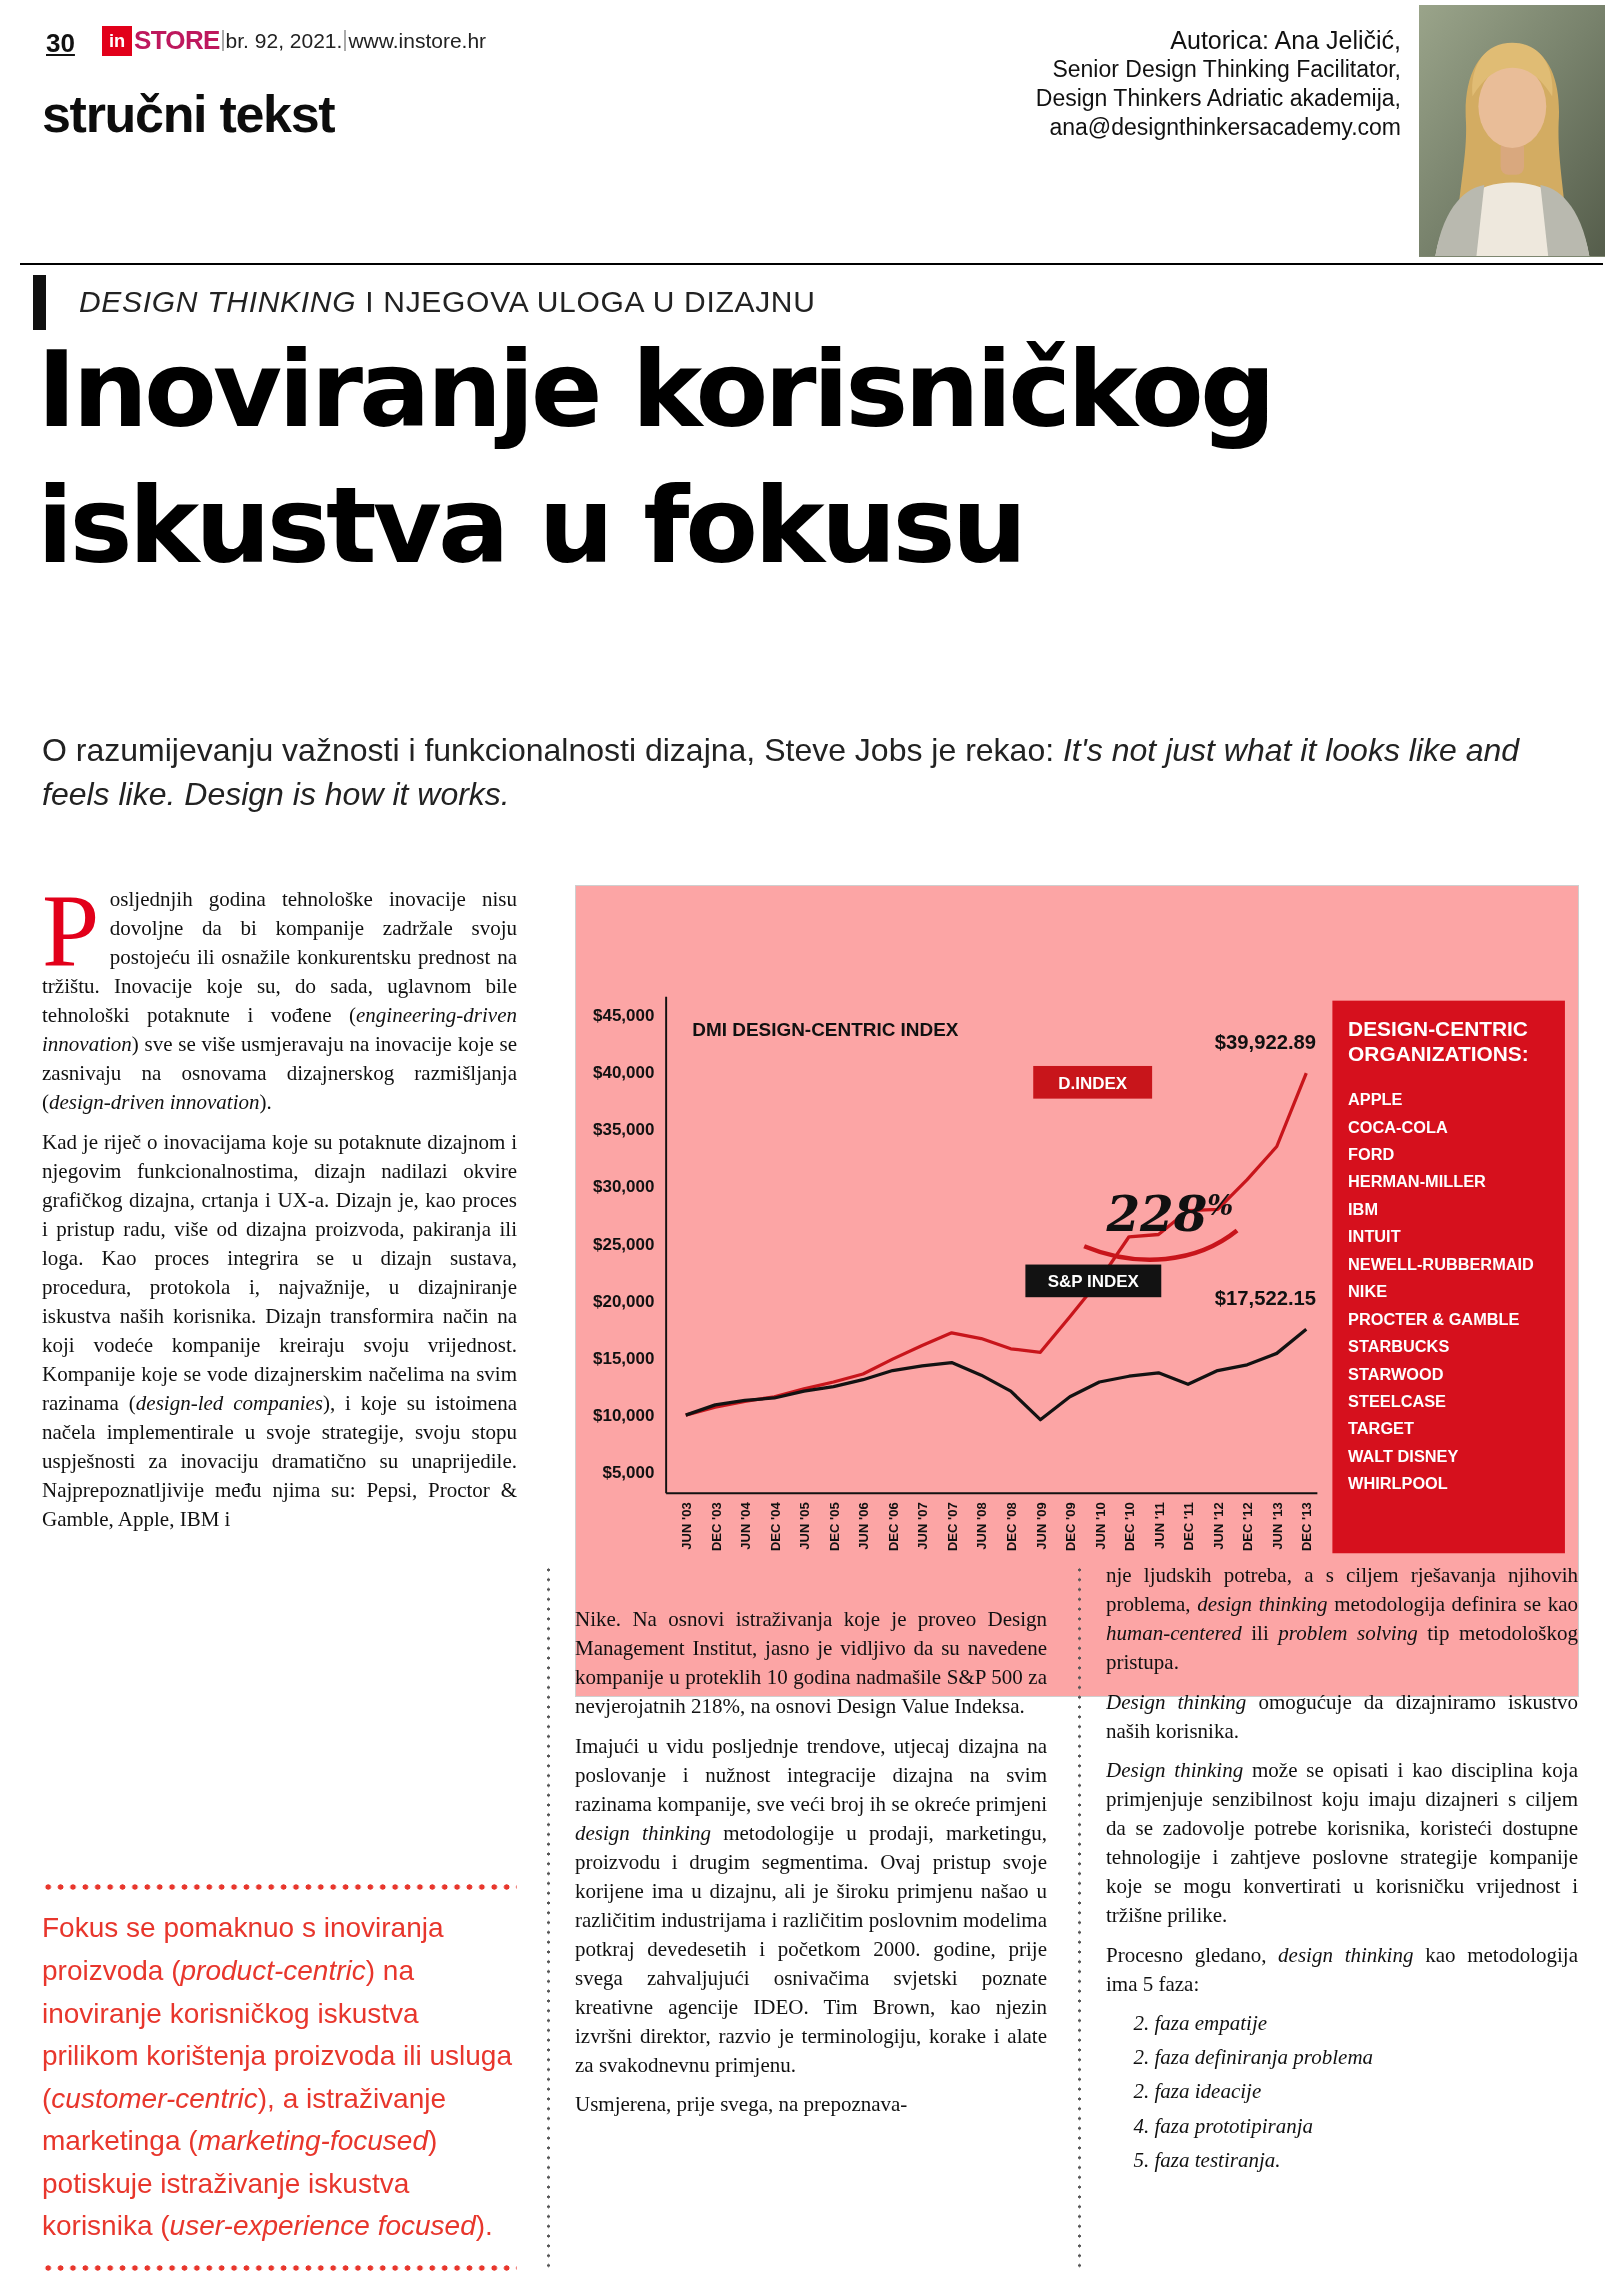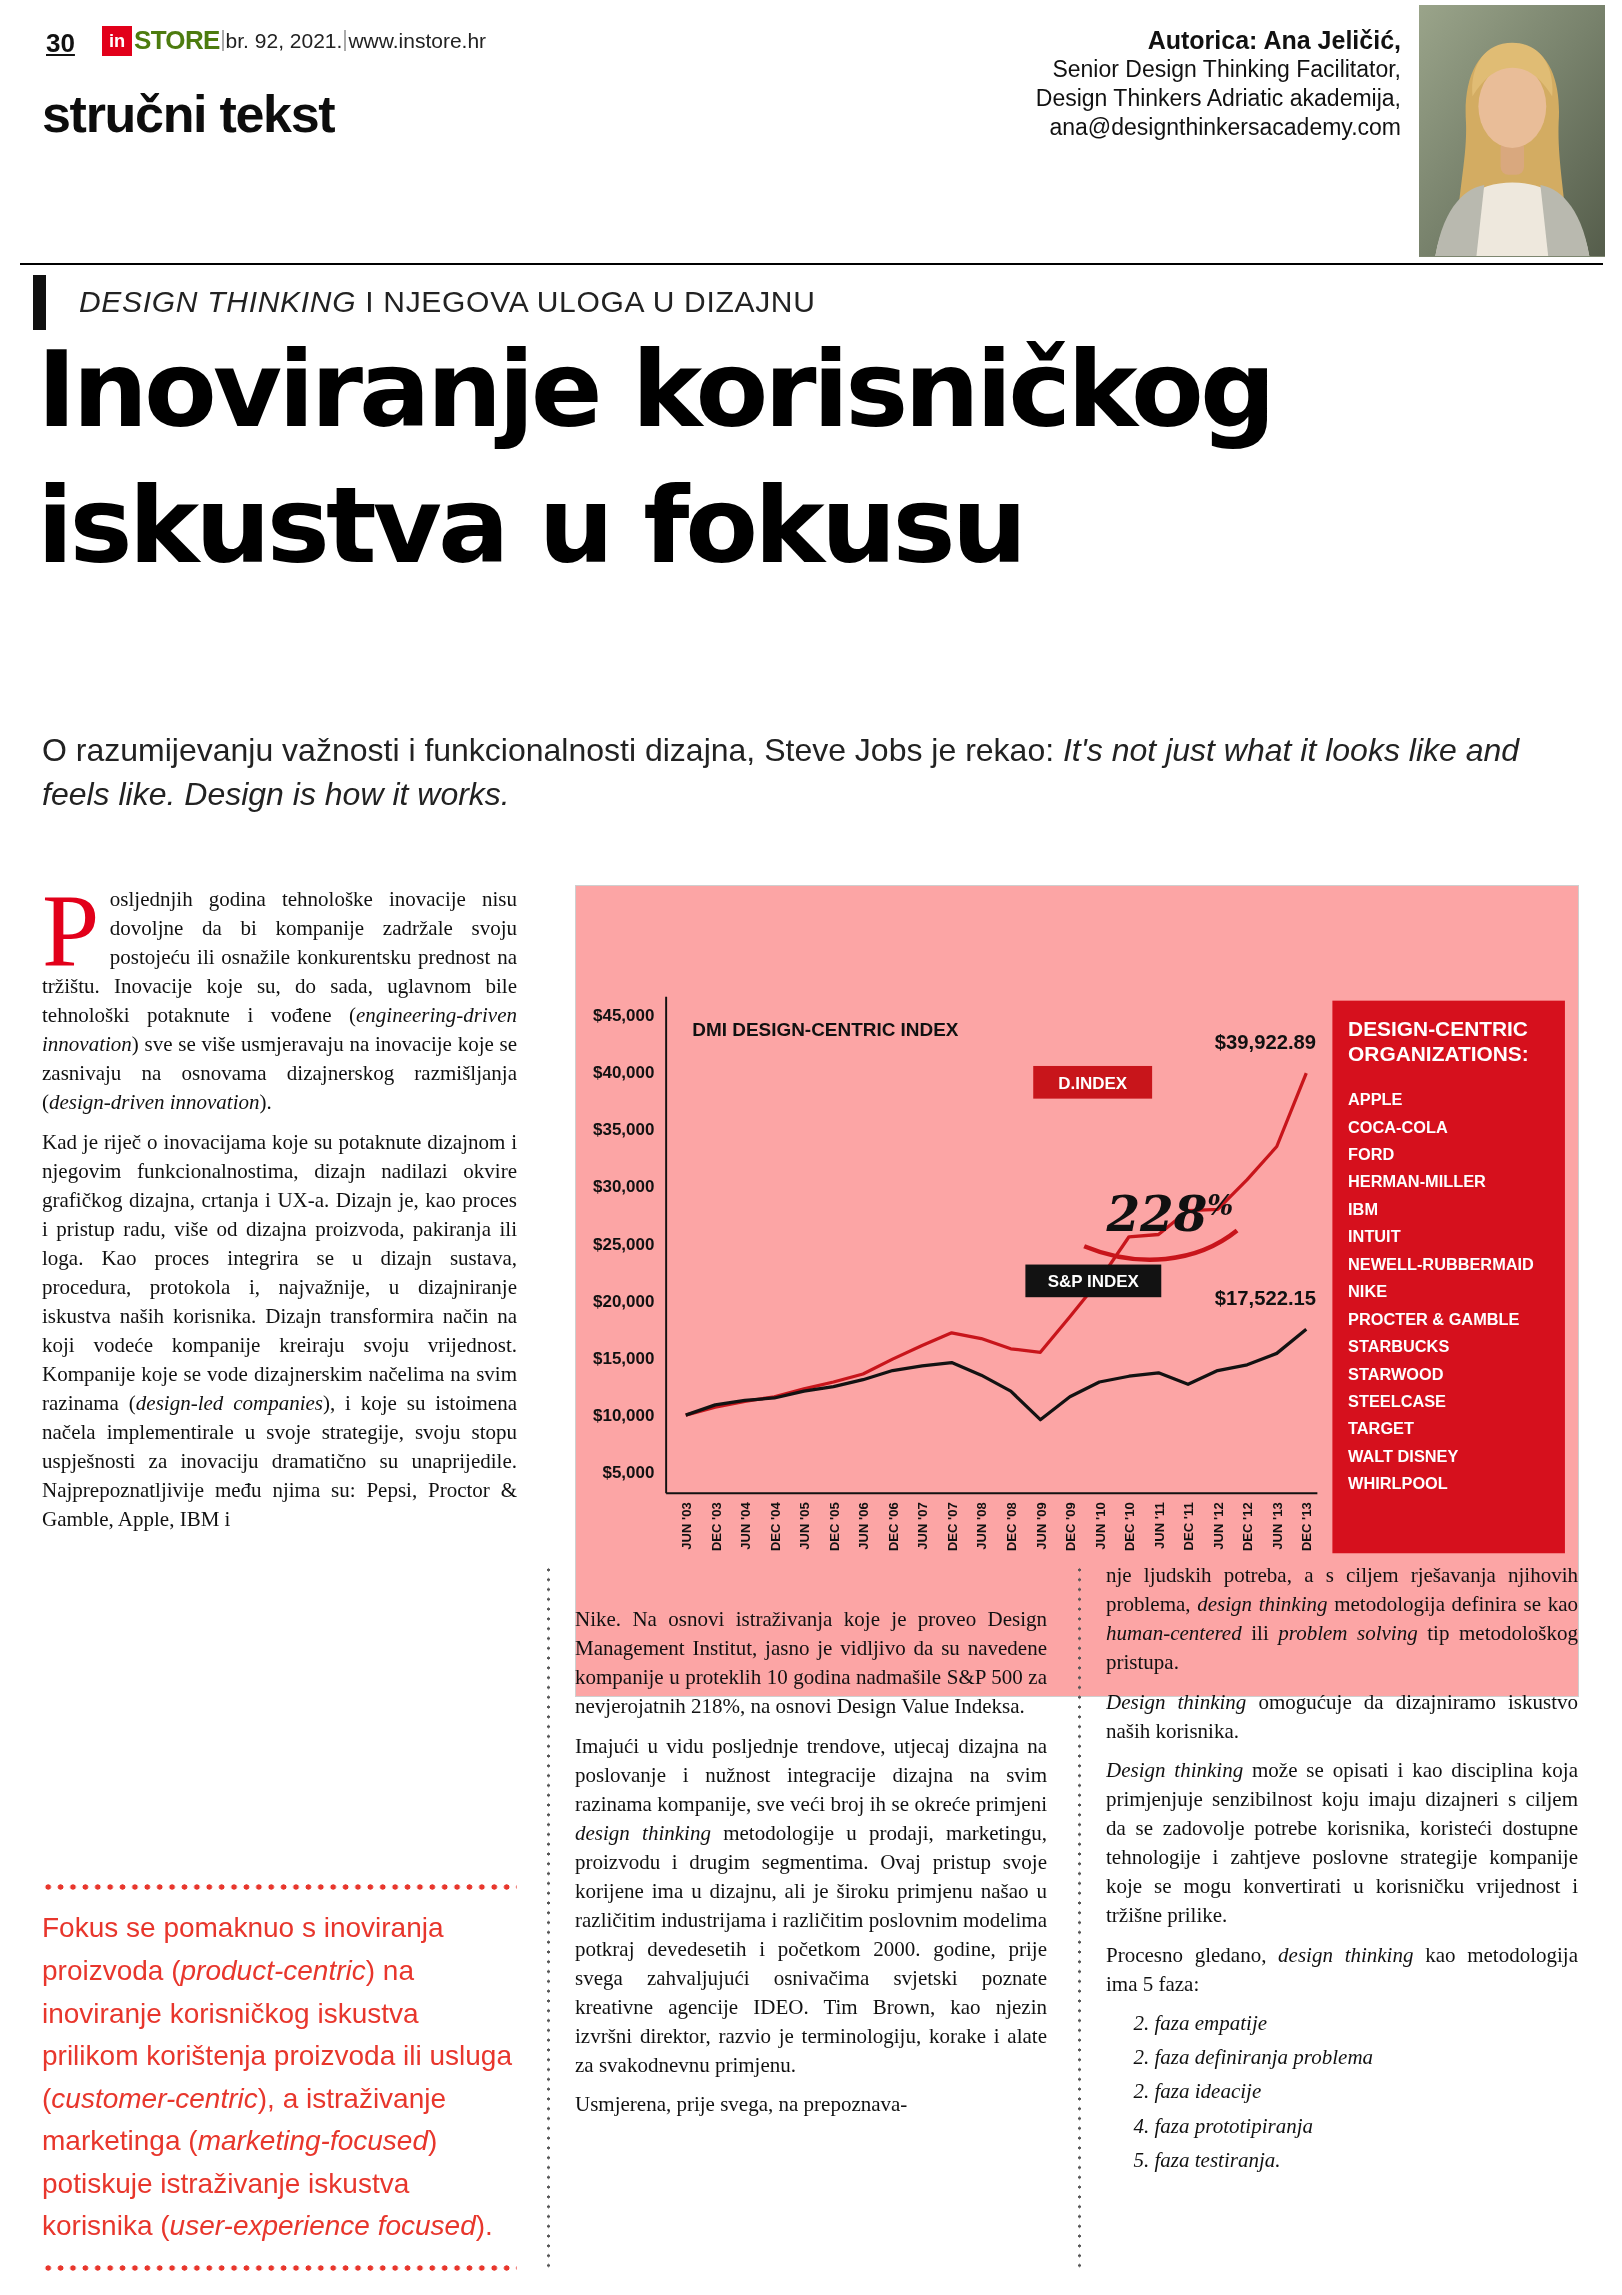--- a/index.html
+++ b/index.html
@@ -6,28 +6,28 @@
   .page{position:relative;width:1623px;height:2295px;background:#ffffff;overflow:hidden;
         font-family:"Liberation Serif",serif;color:#1a1a1a;}
   .it{font-style:italic;}
 
   
   .page-num{position:absolute;left:46px;top:27.5px;font:bold 26px "Liberation Sans",sans-serif;color:#111;text-decoration:underline;}
   .brand{position:absolute;left:102px;top:25px;display:flex;align-items:center;gap:2px;
          font-family:"Liberation Sans",sans-serif;}
   .logo-box{width:30px;height:30px;background:#e2001a;color:#fff;display:flex;align-items:center;
             justify-content:center;font-weight:bold;font-size:18.3px;}
-  .logo-store{font-size:26px;font-weight:bold;letter-spacing:-0.7px;color:#4d7c0f;}
+  .logo-store{font-size:26px;font-weight:bold;letter-spacing:-0.7px;color:#be185d;}
   .brand-sep{width:2px;height:21px;background:#aaa;}
   .brand-meta{font-size:21px;color:#222;}
   .section-title{position:absolute;left:42px;top:60px;font-family:"Liberation Sans",sans-serif;
                  font-weight:bold;font-size:52px;letter-spacing:-1.3px;color:#0d0d0d;margin-top:24px;}
   .author{position:absolute;right:222px;top:26px;text-align:right;
           font-family:"Liberation Sans",sans-serif;font-size:23px;line-height:29px;color:#111;}
-  .author .a1{font-weight:bold;font-size:25px;}
+  .author .a1{font-weight:normal;font-size:25px;}
   .photo{position:absolute;right:18.3px;top:5.2px;width:186px;height:252px;overflow:hidden;background:#7d8670;}
   .top-rule{position:absolute;left:19.6px;right:19.6px;top:263px;height:2px;background:#000;}
 
   
   .kicker-bar{position:absolute;left:33px;top:275px;width:13px;height:55px;background:#101010;}
   .kicker{position:absolute;left:79px;top:285px;font-family:"Liberation Sans",sans-serif;
           font-size:30px;color:#222;letter-spacing:0.7px;}
 
   
   .headline{position:absolute;left:37px;top:322px;font-family:"DejaVu Sans",sans-serif;

